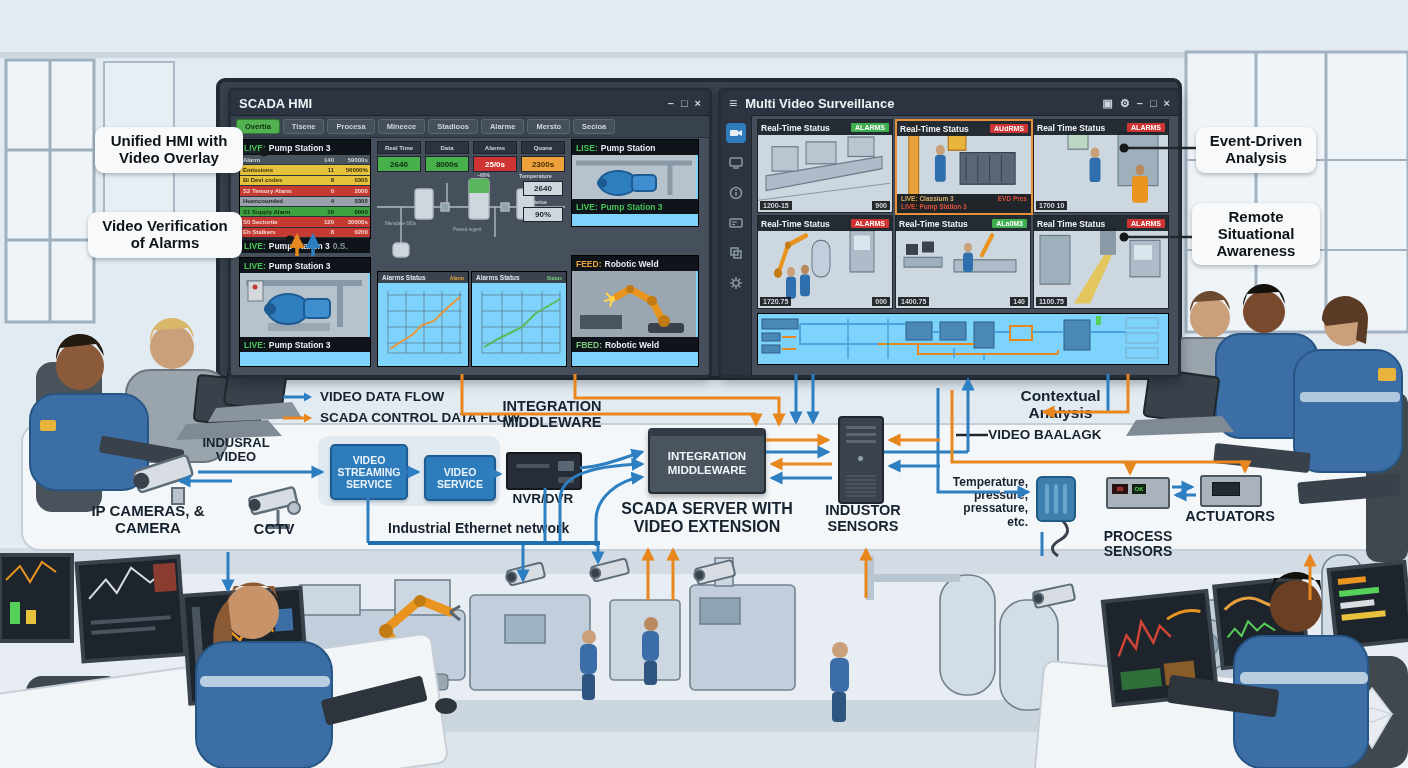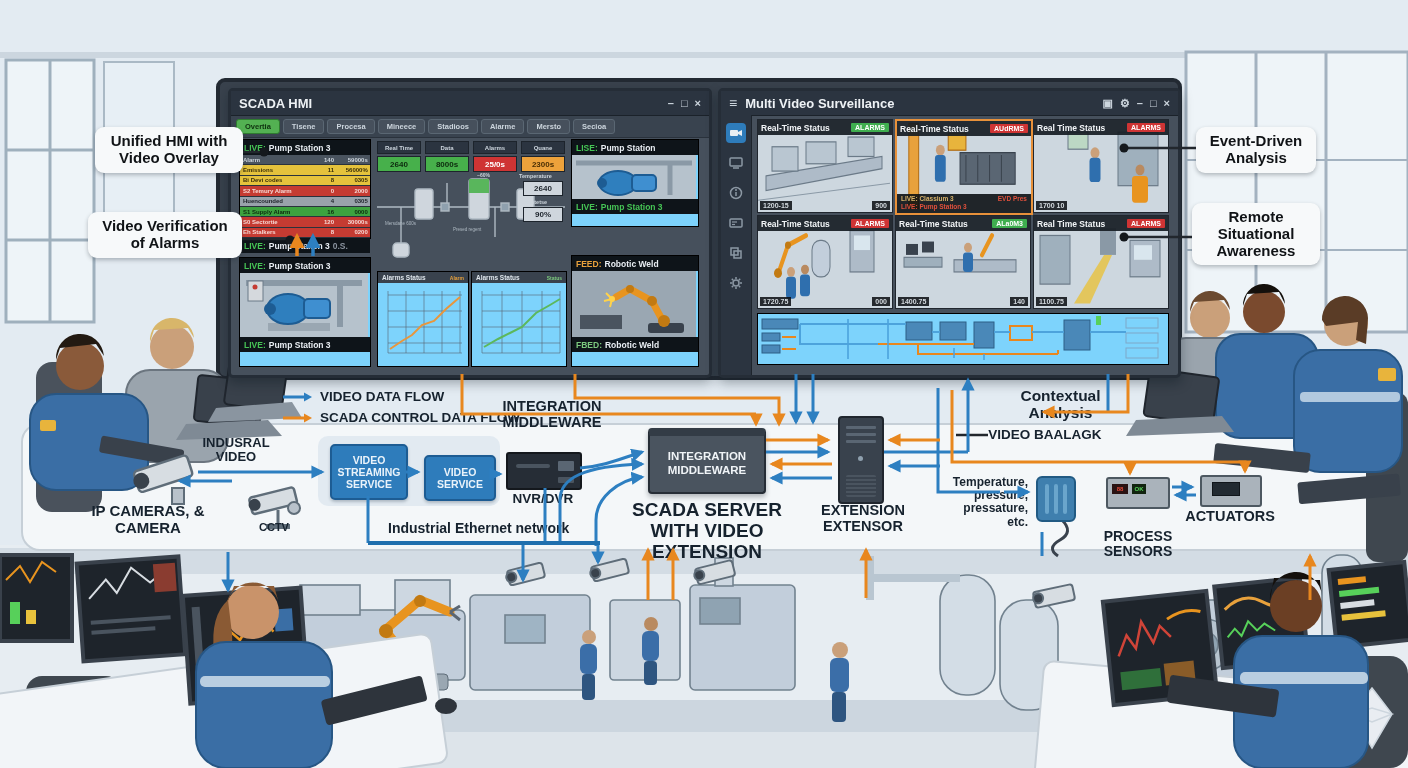--- a/index.html
+++ b/index.html
@@ -786,49 +786,49 @@
   <div class="bluebox" style="left:330px;top:444px;width:74px;height:52px;font-size:10.5px">VIDEO STREAMING SERVICE</div>
   <div class="bluebox" style="left:424px;top:455px;width:68px;height:42px;font-size:10.5px">VIDEO SERVICE</div>
   <div class="nvr" style="left:506px;top:452px;width:72px;height:34px">
       <i></i>
       <b></b>
       <u></u>
     </div>
   <div class="dlabel" style="left:500px;top:492px;width:86px;font-size:13.5px">NVR/DVR</div>
   <div class="dlabel" style="left:487px;top:399px;width:130px;font-size:14.5px">INTEGRATION MIDDLEWARE</div>
   <div class="mwbox" style="left:648px;top:428px;width:114px;height:56px">INTEGRATION MIDDLEWARE</div>
-  <div class="dlabel" style="left:612px;top:500px;width:190px;font-size:19px">SCADA SERVER WITH VIDEO EXTENSION</div>
+  <div class="dlabel" style="left:612px;top:500px;width:190px;font-size:16px">SCADA SERVER WITH VIDEO EXTENSION</div>
   <div class="tower" style="left:838px;top:416px">
     <i style="top:8px"></i>
       <i style="top:15px"></i>
       <i style="top:22px"></i>
       <b></b>
       <u></u>
   </div>
-  <div class="dlabel" style="left:788px;top:503px;width:150px;font-size:14.5px">EXTENSION EXTENSOR</div>
+  <div class="dlabel" style="left:788px;top:503px;width:150px;font-size:14.5px">INDUSTOR SENSORS</div>
   <div class="dlabel" style="left:988px;top:387px;width:145px;font-size:15.5px">Contextual Analysis</div>
   <div class="dlabel" style="left:975px;top:428px;width:140px;font-size:13.5px">VIDEO BAALAGK</div>
   <div class="dlabel" style="left:944px;top:476px;width:84px;font-size:12px;text-align:right;font-weight:700">Temperature, pressure, pressature, etc.</div>
   <div class="sensor-blue" style="left:1036px;top:476px">
       <i style="left:7px"></i>
       <i style="left:16px"></i>
       <i style="left:25px"></i>
     </div>
   <div class="graydev" style="left:1106px;top:477px;width:60px;height:28px">
     <span class="scr-red">88</span>
       <span class="scr-green">OK</span>
   </div>
   <div class="dlabel" style="left:1096px;top:529px;width:84px;font-size:14px">PROCESS SENSORS</div>
   <div class="graydev" style="left:1200px;top:475px;width:58px;height:28px">
     <span class="scr-dark"></span>
   </div>
   <div class="dlabel" style="left:1180px;top:509px;width:100px;font-size:14.5px">ACTUATORS</div>
   <div class="dlabel" style="left:388px;top:521px;width:210px;font-size:14px;text-align:left">Industrial Ethernet network</div>
   <div class="dlabel" style="left:84px;top:503px;width:128px;font-size:15px">IP CAMERAS, &amp; CAMERA</div>
-  <div class="dlabel" style="left:246px;top:521px;width:56px;font-size:11px">CCTV</div>
+  <div class="dlabel" style="left:246px;top:521px;width:56px;font-size:15px">CCTV</div>
 
   <svg class="overlay" width="1408" height="768" viewBox="0 0 1408 768">
     <defs>
       <marker id="mB" viewBox="0 0 10 10" refX="8" refY="5" markerWidth="4.4" markerHeight="4.4" orient="auto-start-reverse">
           <path d="M0,0 L10,5 L0,10 z" fill="#2d7fc1"></path>
         </marker>
       <marker id="mO" viewBox="0 0 10 10" refX="8" refY="5" markerWidth="4.4" markerHeight="4.4" orient="auto-start-reverse">
           <path d="M0,0 L10,5 L0,10 z" fill="#e8871e"></path>
         </marker>
     </defs>

